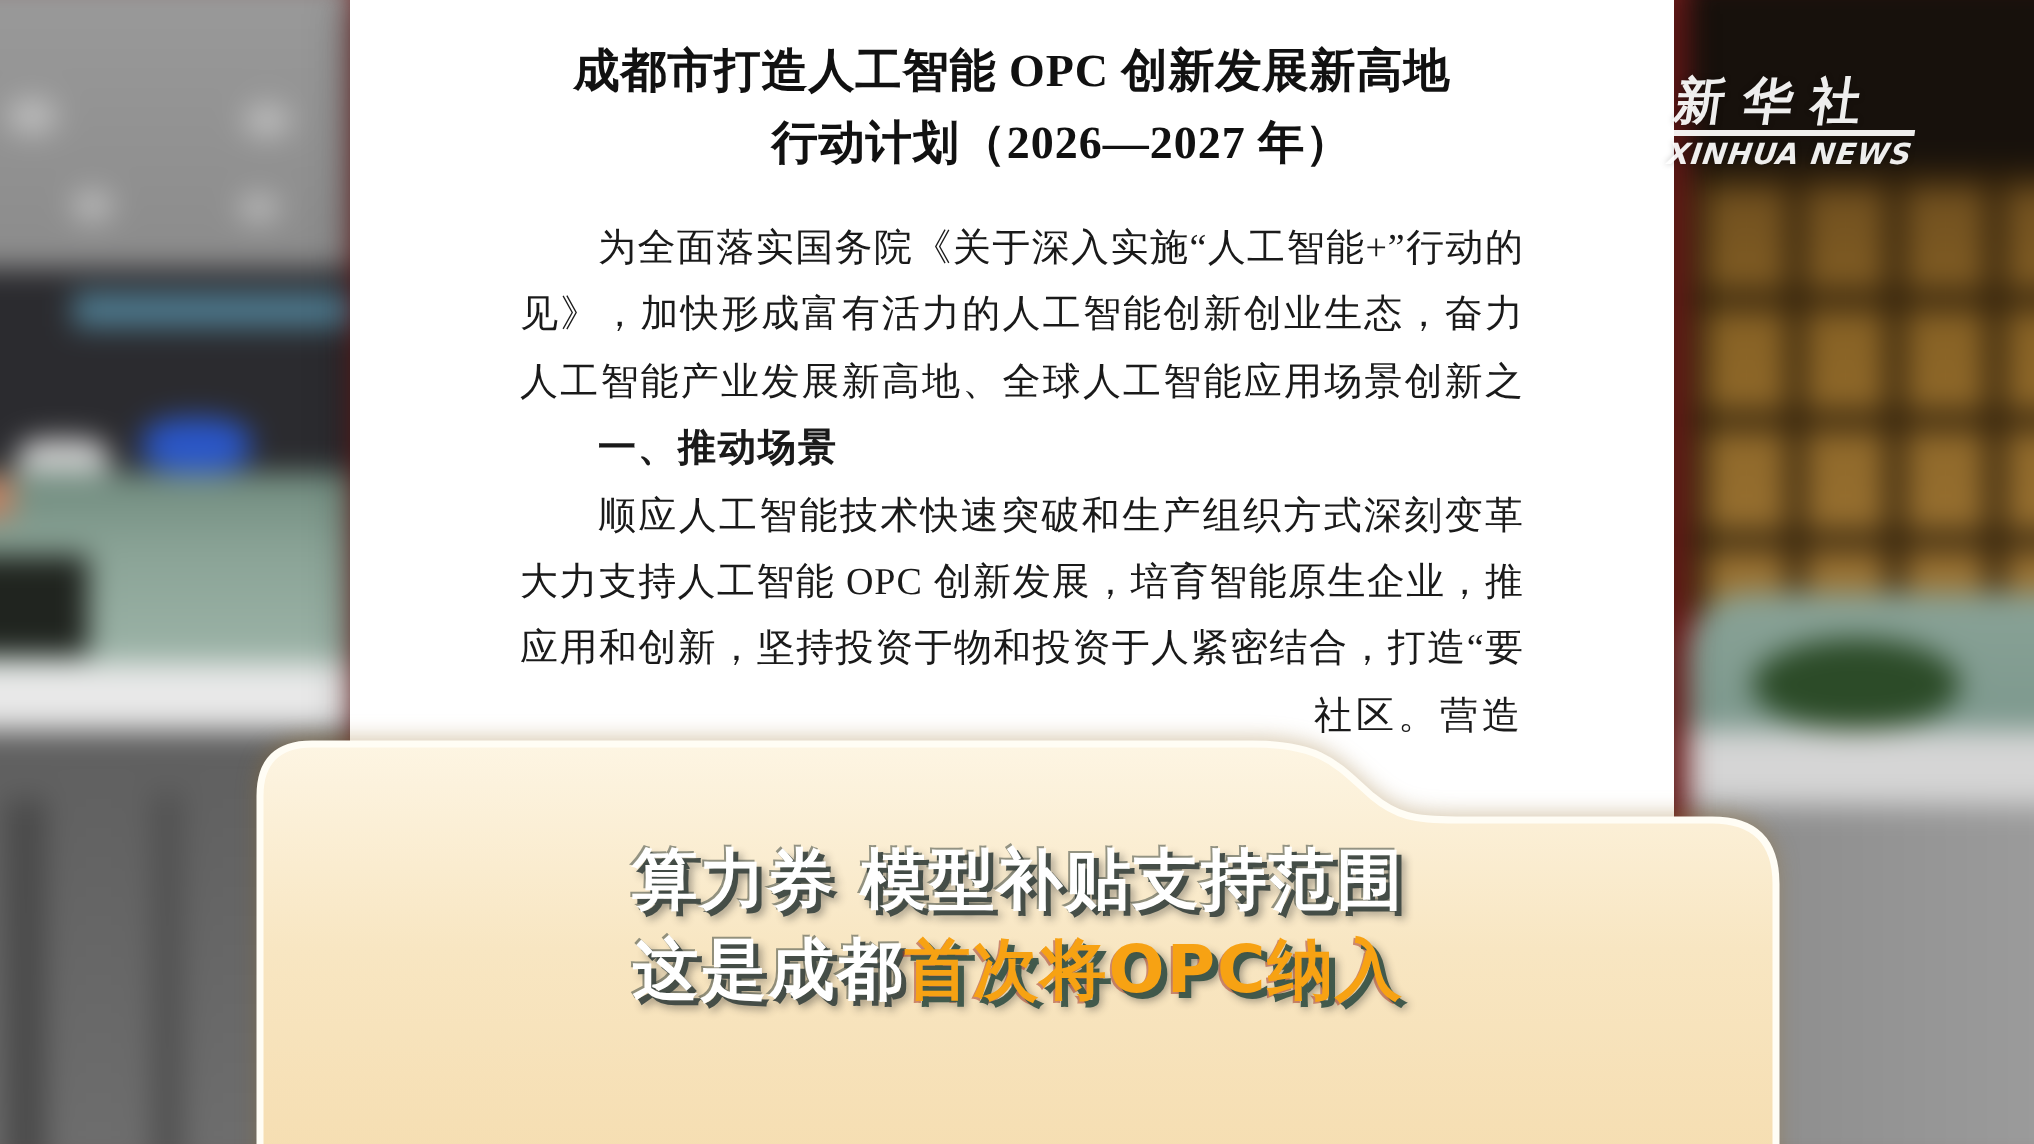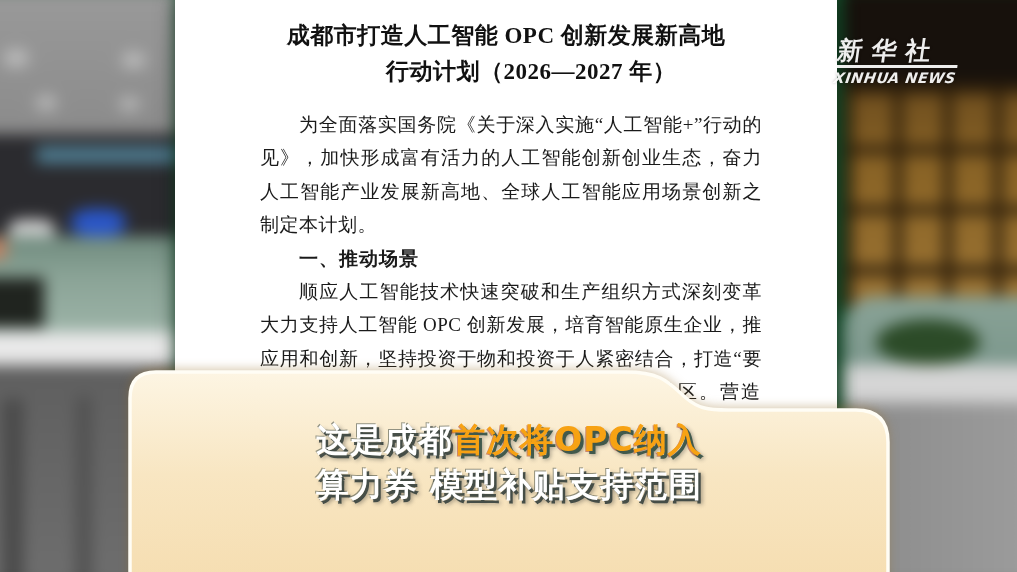--- a/index.html
+++ b/index.html
@@ -1,18 +1,18 @@
 <!DOCTYPE html>
 <html style="--hl: #f7a213;"><head>
 <meta charset="utf-8">
 <style>
   html,body{margin:0;padding:0;background:#222;}
   #stage{
     position:relative;width:1017px;height:572px;overflow:hidden;
-    font-family:"Liberation Serif","DejaVu Serif",serif;background:#14532d;
+    font-family:"Liberation Serif","DejaVu Serif",serif;background:#7f1d1d;
   }
   
   #bg{position:absolute;inset:0;filter:blur(7px);transform:scale(1.04);}
   #bg *{position:absolute;}
   .bg-left-ceiling{left:0;top:0;width:190px;height:150px;background:linear-gradient(180deg,#9a9a9a,#8a8a8a);}
   .lamp{background:radial-gradient(closest-side,#d6d6d6,rgba(160,160,160,0));border-radius:50%;}
   .bg-left-dark{left:0;top:140px;width:190px;height:100px;background:#2b2b2f;}
   .bg-left-tealstrip{left:55px;top:152px;width:135px;height:16px;background:#4f7d92;}
   .bg-left-blue{left:88px;top:212px;width:52px;height:26px;background:#2a56c8;border-radius:40%;}
   .bg-left-white-sm{left:28px;top:222px;width:44px;height:28px;background:#cfcfcf;border-radius:30%;}
@@ -97,43 +97,42 @@
     <div class="bg-right-floor"></div>
   </div>
 
   <div id="paper">
     <div class="doc-title l1">成都市打造人工智能 OPC 创新发展新高地</div>
     <div class="doc-title l2">行动计划（2026—2027 年）</div>
     <div class="doc-body">
       <div class="line fill indent">为全面落实国务院《关于深入实施“人工智能+”行动的意</div>
       <div class="line fill">见》，加快形成富有活力的人工智能创新创业生态，奋力打造全国</div>
       <div class="line fill">人工智能产业发展新高地、全球人工智能应用场景创新之城，特</div>
-      <div class="line">制定本计划。</div>
       <div class="line doc-heading indent">一、推动场景</div>
       <div class="line fill indent">顺应人工智能技术快速突破和生产组织方式深刻变革趋势，</div>
       <div class="line fill">大力支持人工智能 OPC 创新发展，培育智能原生企业，推动场景</div>
       <div class="line fill">应用和创新，坚持投资于物和投资于人紧密结合，打造“要素聚</div>
       <div class="line partial">社区。营造</div>
     </div>
   </div>
 
   <svg id="caption-svg" viewBox="0 0 1017 572">
     <defs>
       <linearGradient id="boxgrad" x1="0" y1="0" x2="0" y2="1">
         <stop offset="0" stop-color="#fdf5e3"></stop>
         <stop offset="0.45" stop-color="#f8e6c2"></stop>
         <stop offset="1" stop-color="#f5dcae"></stop>
       </linearGradient>
     </defs>
     <path d="M 130 600 L 130 398 Q 130 372 156 372 L 626 372 C 662 372 669 383 686 398 C 698 408 707 410 728 410 L 856 410 Q 888 410 888 442 L 888 600 Z" fill="url(#boxgrad)" stroke="#fffdf5" stroke-width="3.5" style="filter:drop-shadow(0 -2px 5px rgba(150,110,40,.35));"></path>
   </svg>
 
   <div id="caption-text">
+    <div>算力券 模型补贴支持范围</div>
     <div><span>这是成都</span><span class="hl">首次将OPC纳入</span></div>
-    <div>算力券 模型补贴支持范围</div>
   </div>
 
   <div id="logo">
     <div class="zh">新华社</div>
     <div class="rule"></div>
     <div class="en">XINHUA NEWS</div>
   </div>
 
 </div>
 

